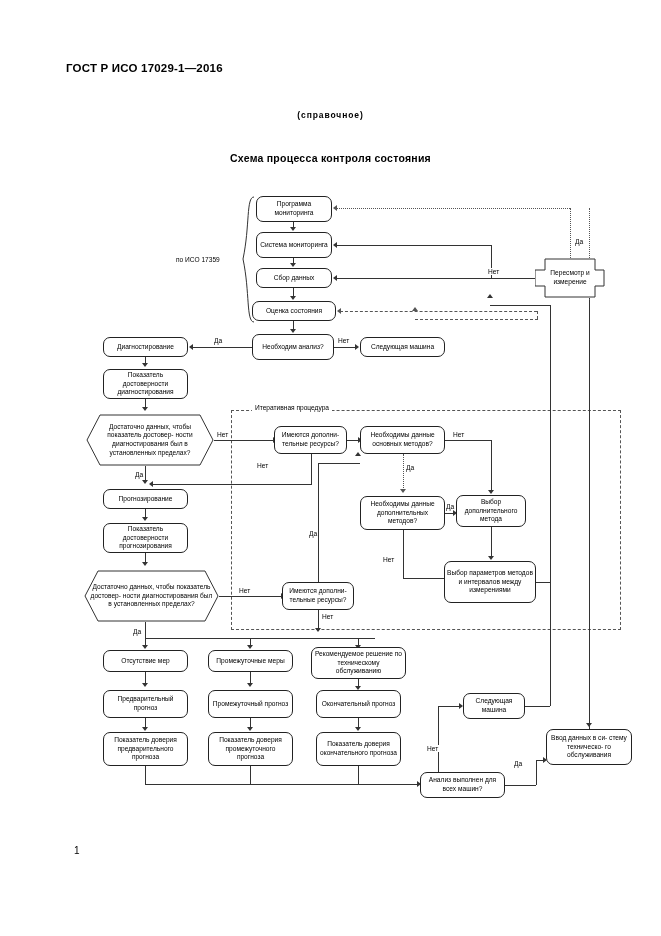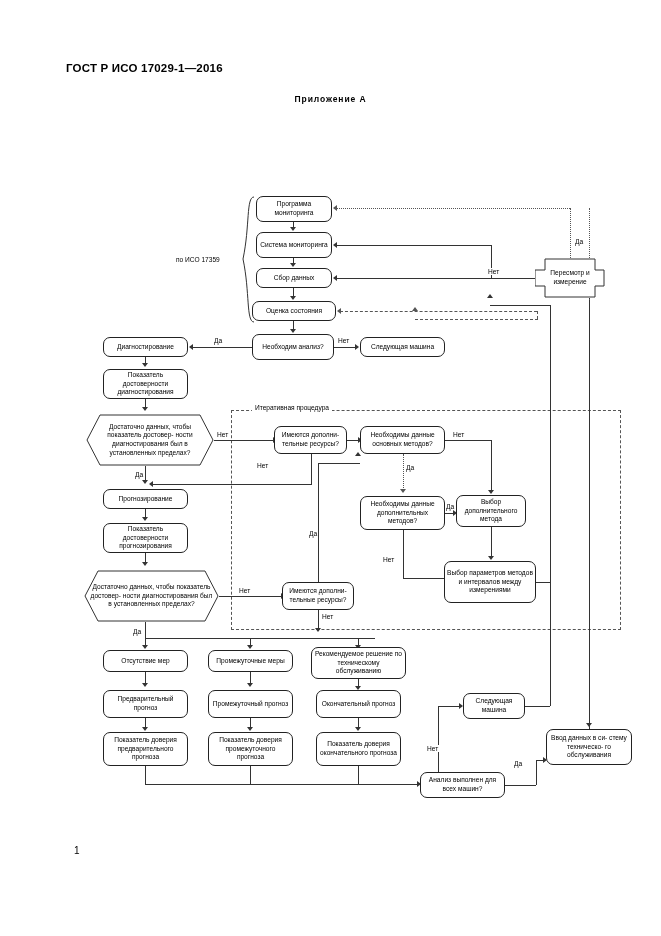--- a/index.html
+++ b/index.html
@@ -194,21 +194,22 @@
     z-index: 1;
     background: transparent;
   }
 </style>
 </head>
 <body>
 
 <div id="page">
 
   <div class="hdr-std">ГОСТ Р ИСО 17029-1—2016</div>
-  <div class="annex">Приложение А</div>
+  <div class="annex2">(справочное)</div>
+  <div class="fig-title">Схема процесса контроля состояния</div>
   <div class="pageno">1</div>
 
   <div class="iso-lbl" style="left:176px; top:256px;">по ИСО 17359</div>
   <svg class="brace" style="left:240px; top:196px;" width="16" height="128">
     <path d="M14 1 C6 1, 10 30, 3 63 C10 96, 6 126, 14 126" fill="none" stroke="#333" stroke-width="1"></path>
   </svg>
 
   <div class="node" style="left:256px; top:196px; width:76px; height:26px;">
     <span>Программа мониторинга</span>
   </div>

